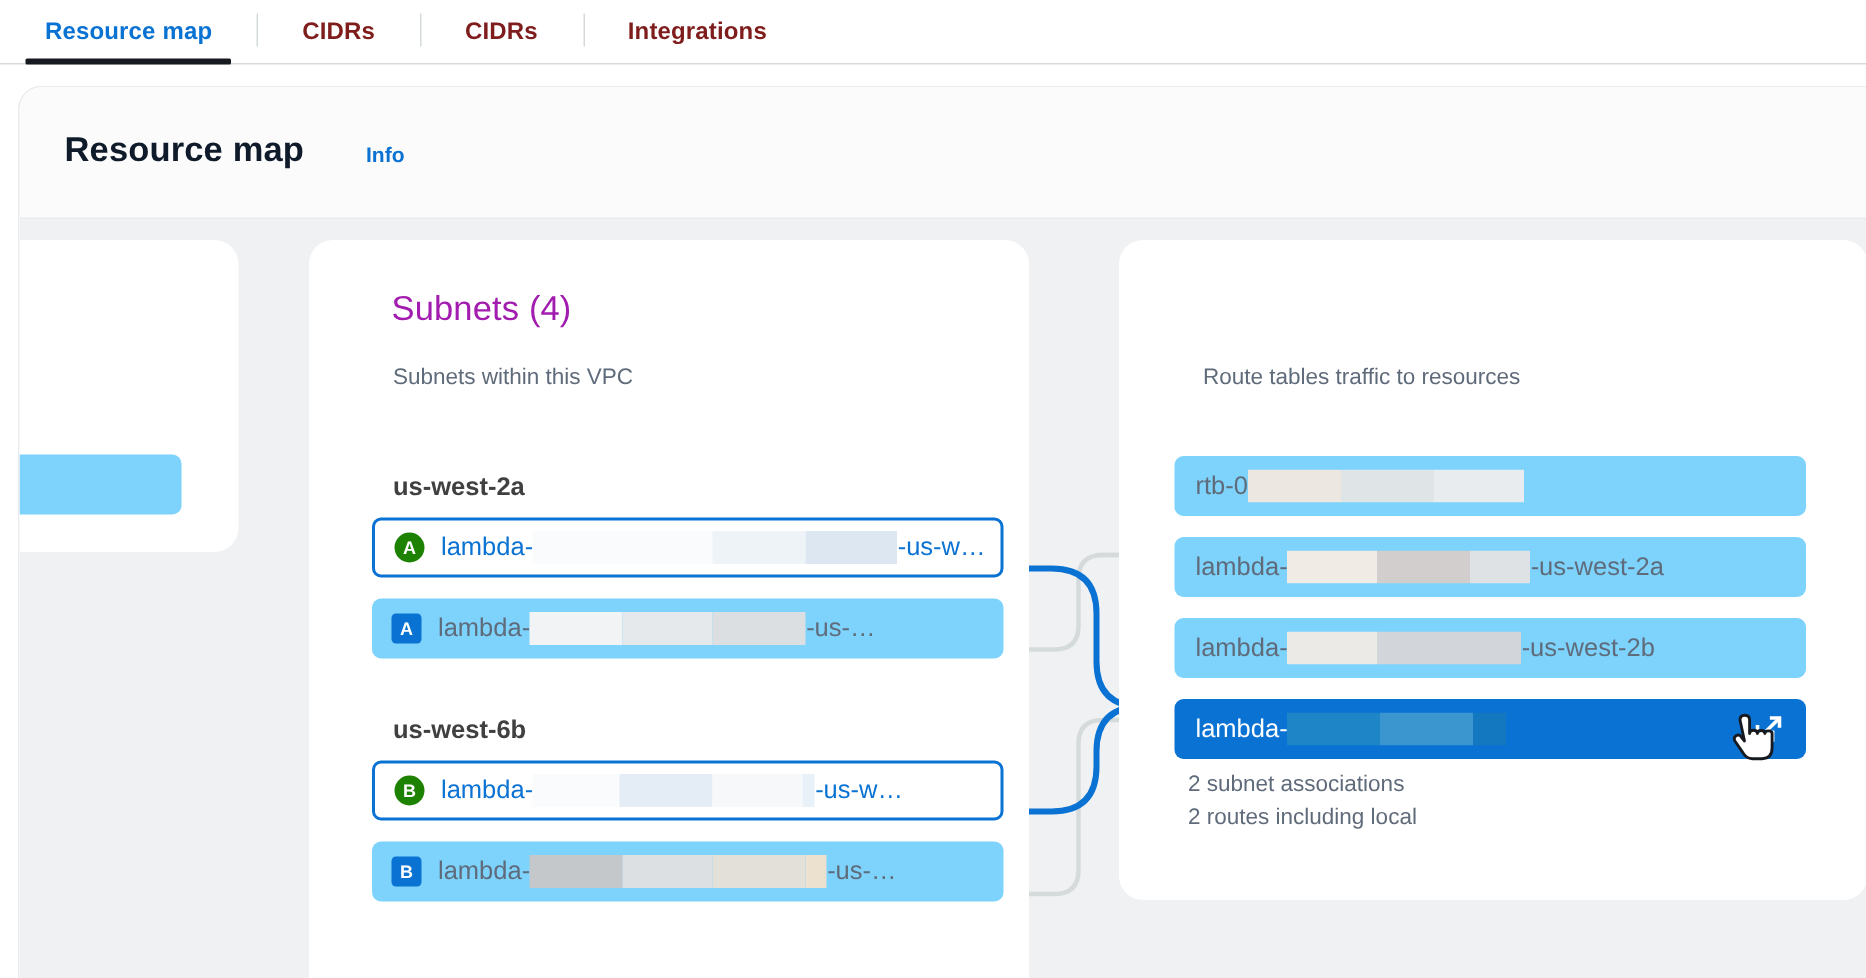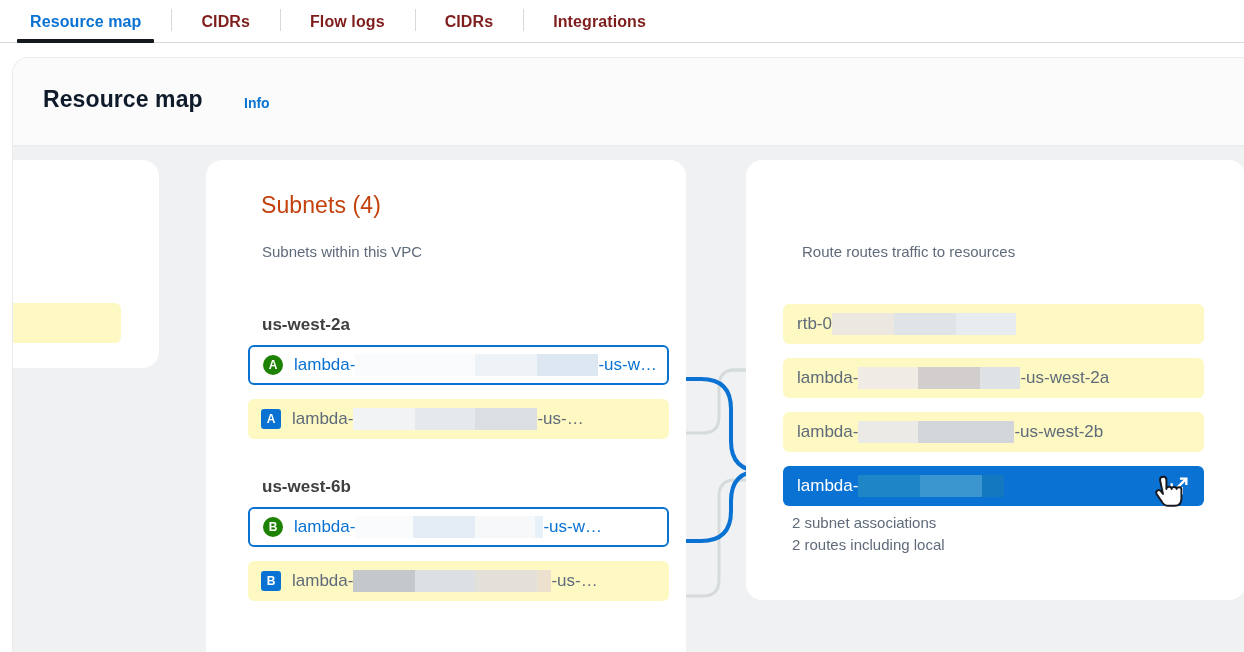--- a/index.html
+++ b/index.html
@@ -74,38 +74,38 @@
     position:absolute;
     background:#ffffff;
     border-radius:16px;
   }
   
   #card-left{left:-120px;top:14px;width:266px;height:208px;}
   #card-subnets{left:193px;top:14px;width:480px;height:520px;}
   #card-routes{left:733px;top:14px;width:499px;height:440px;}
 
   .card-title{
-    position:absolute;font-size:23px;font-weight:normal;color:#c2410c;letter-spacing:.1px;
+    position:absolute;font-size:23px;font-weight:normal;color:#a21caf;letter-spacing:.1px;
   }
   .card-sub{
     position:absolute;font-size:15px;color:#5f6b7a;
   }
   .az-label{
     position:absolute;font-size:17px;font-weight:bold;color:#404040;
   }
 
   .row{
     position:absolute;
     height:40px;
     border-radius:6px;
     box-sizing:border-box;
     display:flex;align-items:center;
     cursor:pointer;
   }
-  .row.plain{background:#fef9c3;}
+  .row.plain{background:#7dd3fc;}
   .row.outlined{background:#ffffff;border:2px solid #0972d3;}
   .row.selected{background:#0972d3;}
 
   .badge{
     flex:0 0 auto;
     width:20px;height:20px;
     margin-left:13px;
     display:flex;align-items:center;justify-content:center;
     font-size:12px;font-weight:bold;color:#ffffff;
     font-family:"Liberation Sans", sans-serif;
@@ -146,23 +146,20 @@
 <div class="app">
 
   <div class="tabbar">
     <div class="tab active">
       <span>Resource map</span>
     </div>
     <div class="tab">
       <span>CIDRs</span>
     </div>
     <div class="tab">
-      <span>Flow logs</span>
-    </div>
-    <div class="tab">
       <span>CIDRs</span>
     </div>
     <div class="tab">
       <span>Integrations</span>
     </div>
   </div>
 
   <div class="panel">
 
     <div class="panel-head">
@@ -242,21 +239,21 @@
             <span class="redact" style="width:62px;background:#c5c8ca;"></span>
             <span class="redact" style="width:60px;background:#dde0e2;"></span>
             <span class="redact" style="width:62px;background:#e3dfd9;"></span>
             <span class="redact" style="width:14px;background:#ece0cf;"></span>
             <span>-us-…</span>
           </span>
         </div>
       </div>
 
       <div class="card" id="card-routes">
-        <div class="card-sub" style="left:56px;top:83px;">Route routes traffic to resources</div>
+        <div class="card-sub" style="left:56px;top:83px;">Route tables traffic to resources</div>
 
         <div class="row plain" style="left:37px;top:144px;width:421px;">
           <span class="row-text muted nopad">
             <span>rtb-0</span>
             <span class="redact" style="width:62px;background:#ece7e1;"></span>
             <span class="redact" style="width:62px;background:#dfe5e7;"></span>
             <span class="redact" style="width:60px;background:#e8ecee;"></span>
             <span></span>
           </span>
         </div>

